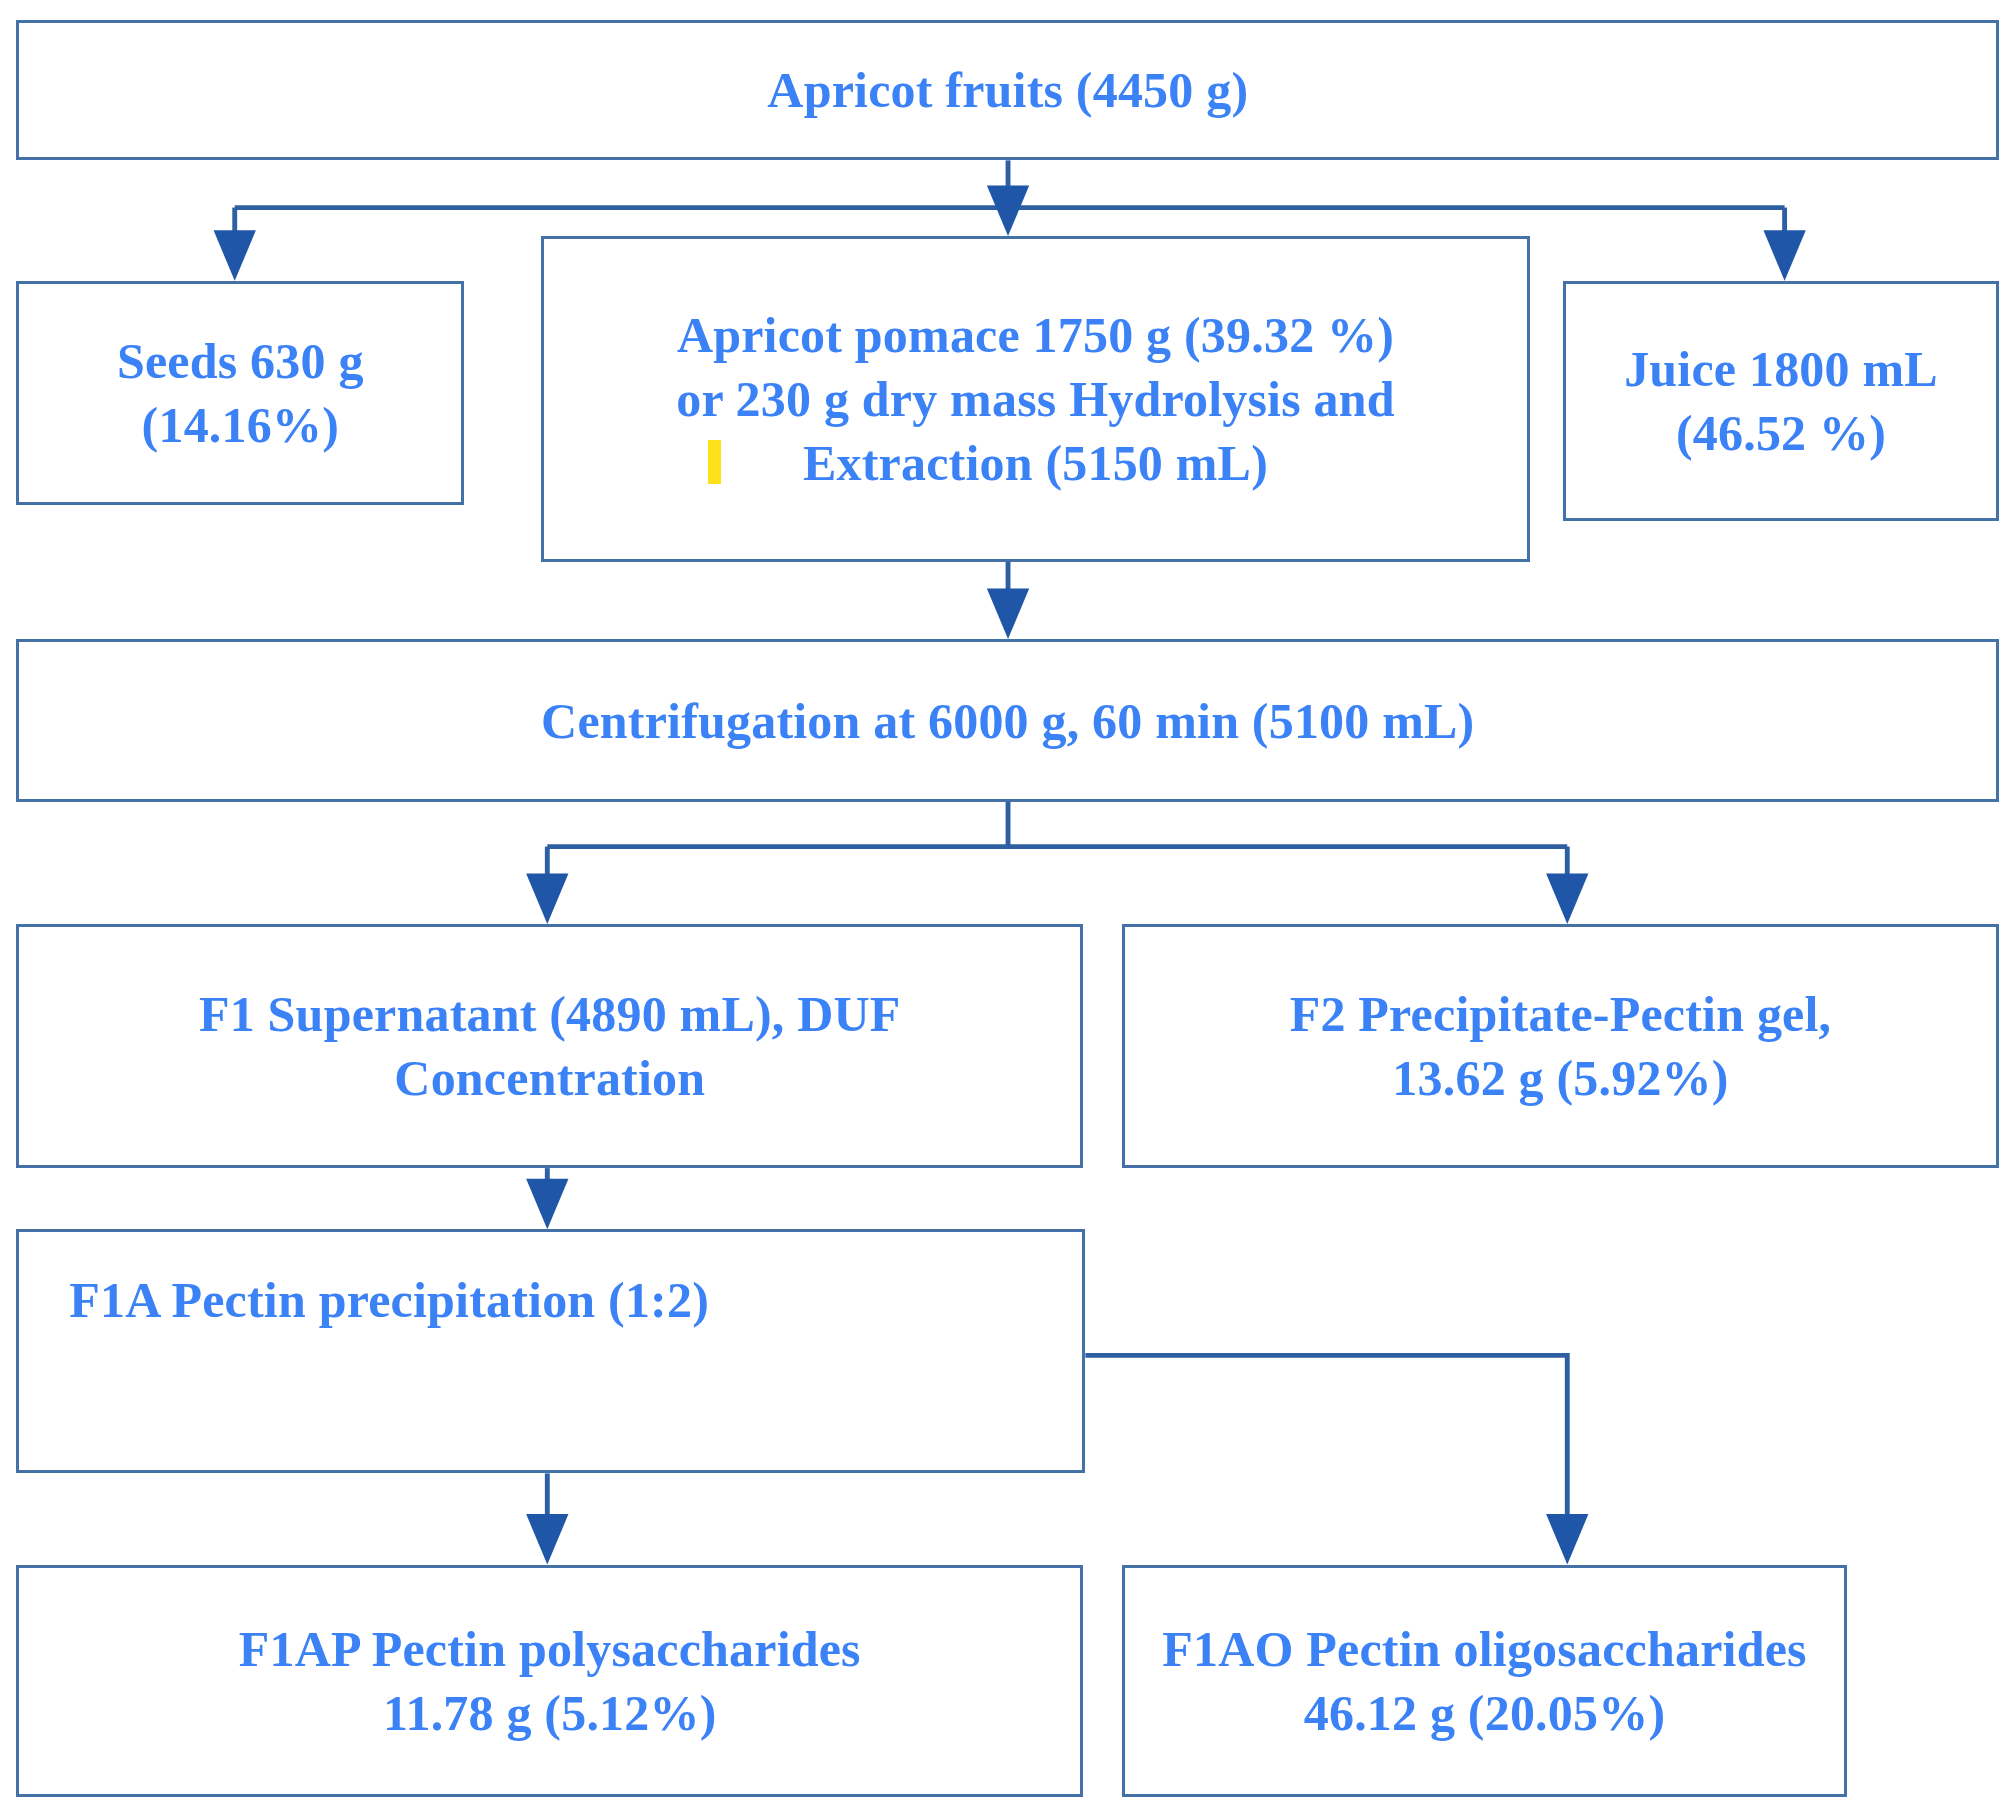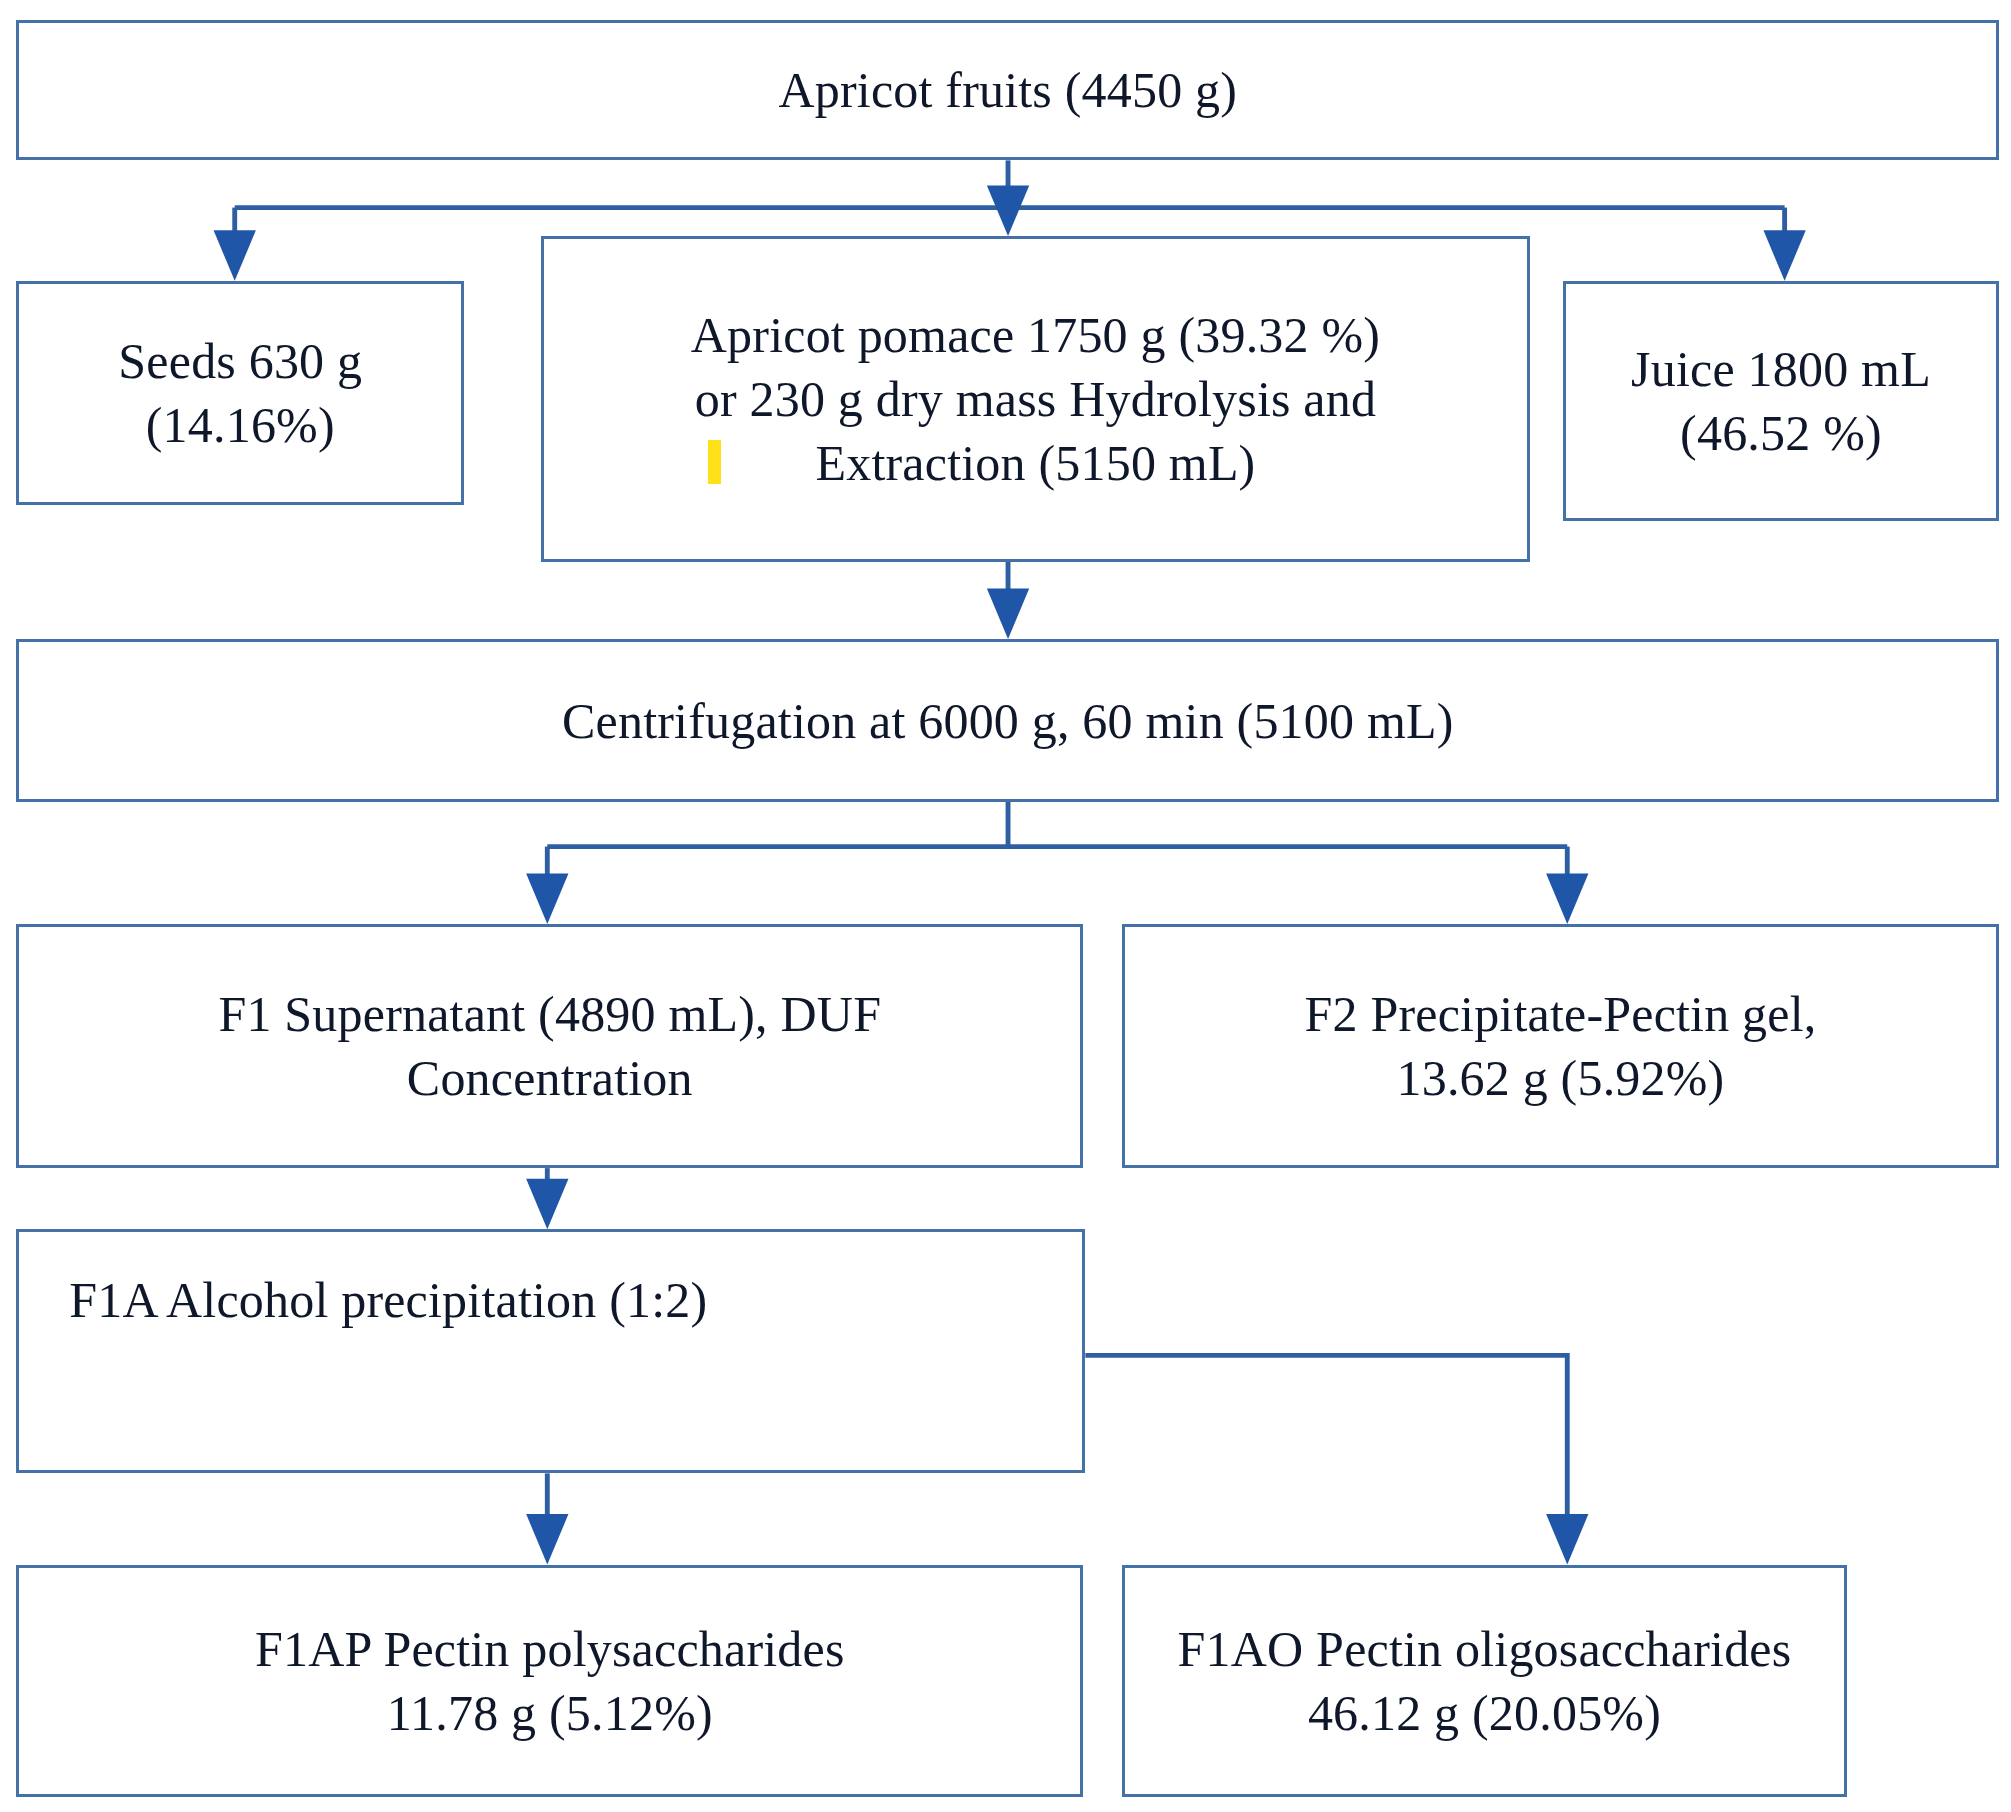--- a/index.html
+++ b/index.html
@@ -18,22 +18,22 @@
   }
   .node {
     position: absolute;
     box-sizing: border-box;
     border: 3.3px solid #4472a8;
     background: #ffffff;
     display: flex;
     align-items: center;
     justify-content: center;
     text-align: center;
-    color: #0f172a;
-    font-weight: 400;
+    color: #3b82f6;
+    font-weight: 700;
     line-height: 1.28;
     letter-spacing: 0.2px;
   }
   .node .txt {
     display: block;
     padding: 0 18px;
     white-space: pre-line;
   }
   
   #node-root        { left:16.3px;  top:20.4px;   width:1983px; height:140px; font-size:50px; }
@@ -151,21 +151,21 @@
     <span class="txt">F1 Supernatant (4890 mL), DUF
 Concentration</span>
   </div>
 
   <div class="node" id="node-f2">
     <span class="txt">F2 Precipitate-Pectin gel,
 13.62 g (5.92%)</span>
   </div>
 
   <div class="node" id="node-f1a">
-    <span class="txt">F1A Alcohol precipitation (1:2)</span>
+    <span class="txt">F1A Pectin precipitation (1:2)</span>
   </div>
 
   <div class="node" id="node-f1ap">
     <span class="txt">F1AP  Pectin polysaccharides
 11.78 g (5.12%)</span>
   </div>
 
   <div class="node" id="node-f1ao">
     <span class="txt">F1AO Pectin oligosaccharides
 46.12 g (20.05%)</span>

